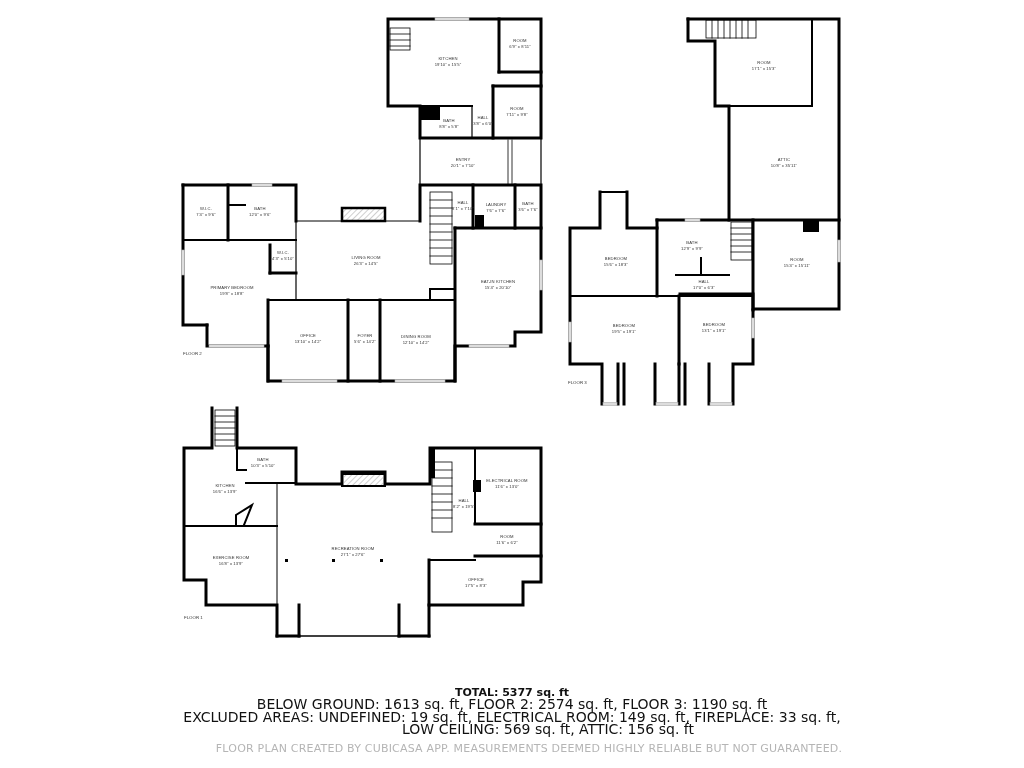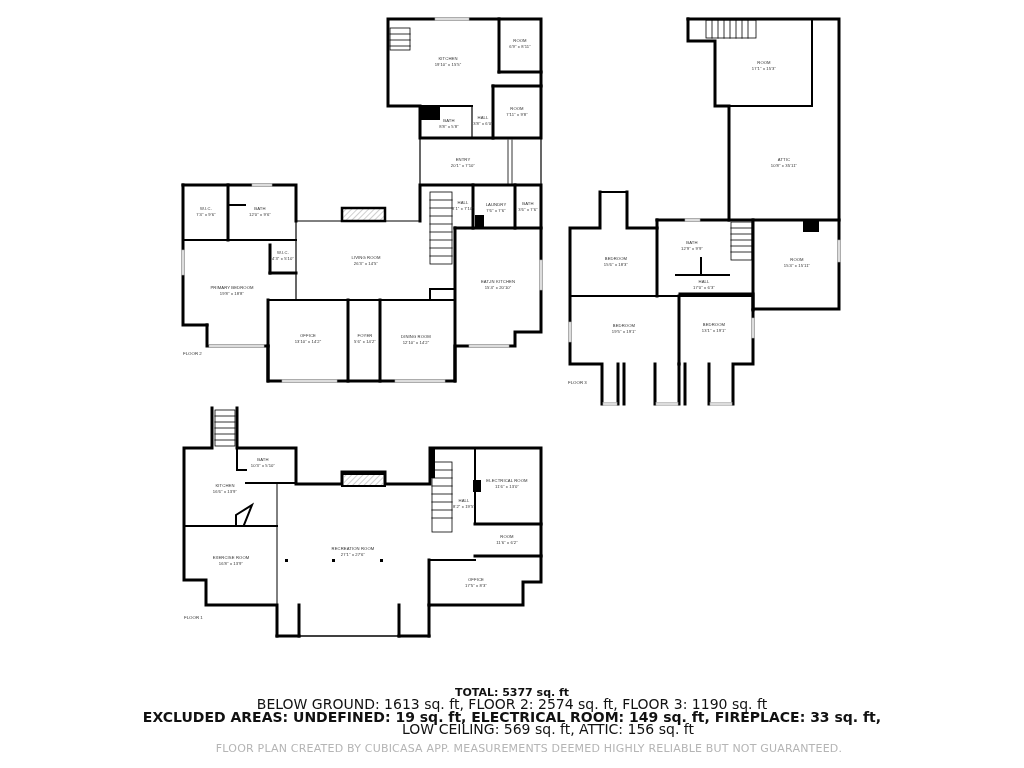--- a/index.html
+++ b/index.html
@@ -3,21 +3,21 @@
 <meta charset="utf-8">
 <style>
   html, body { margin:0; padding:0; background:#ffffff; }
   body { width:1024px; height:768px; position:relative; overflow:hidden; font-family:"DejaVu Sans", sans-serif; }
   #plan { position:absolute; left:0; top:0; width:1024px; height:768px; }
   .room-label { font-family:"Liberation Sans", sans-serif; font-size:4.2px; fill:#333; text-anchor:middle; letter-spacing:0.1px; }
   .floor-label { font-family:"Liberation Sans", sans-serif; font-size:4.4px; fill:#333; }
   .summary { position:absolute; left:0; width:1024px; text-align:center; font-family:"DejaVu Sans", sans-serif; color:#111; }
   .total { top:686px; font-size:11px; font-weight:bold; }
   .line { font-size:14px; line-height:12.6px; }
-  .l1 { top:698px; } .l2 { top:710.5px;font-weight:bold; } .l3 { top:723px;padding-left:36px; }
+  .l1 { top:698px; } .l2 { top:710.5px; } .l3 { top:723px;padding-left:36px; }
   .disclaimer { top:742px; font-size:11px; color:#b5b5b5; letter-spacing:0.2px;margin-left:17px; }
 </style>
 </head>
 <body>
 
 <svg id="plan" viewBox="0 0 1024 768" xmlns="http://www.w3.org/2000/svg">
   <defs>
     <pattern id="hatch" width="4" height="4" patternUnits="userSpaceOnUse" patternTransform="rotate(45)">
       <line x1="0" y1="0" x2="0" y2="4" stroke="#888" stroke-width="0.8"></line>
     </pattern>

